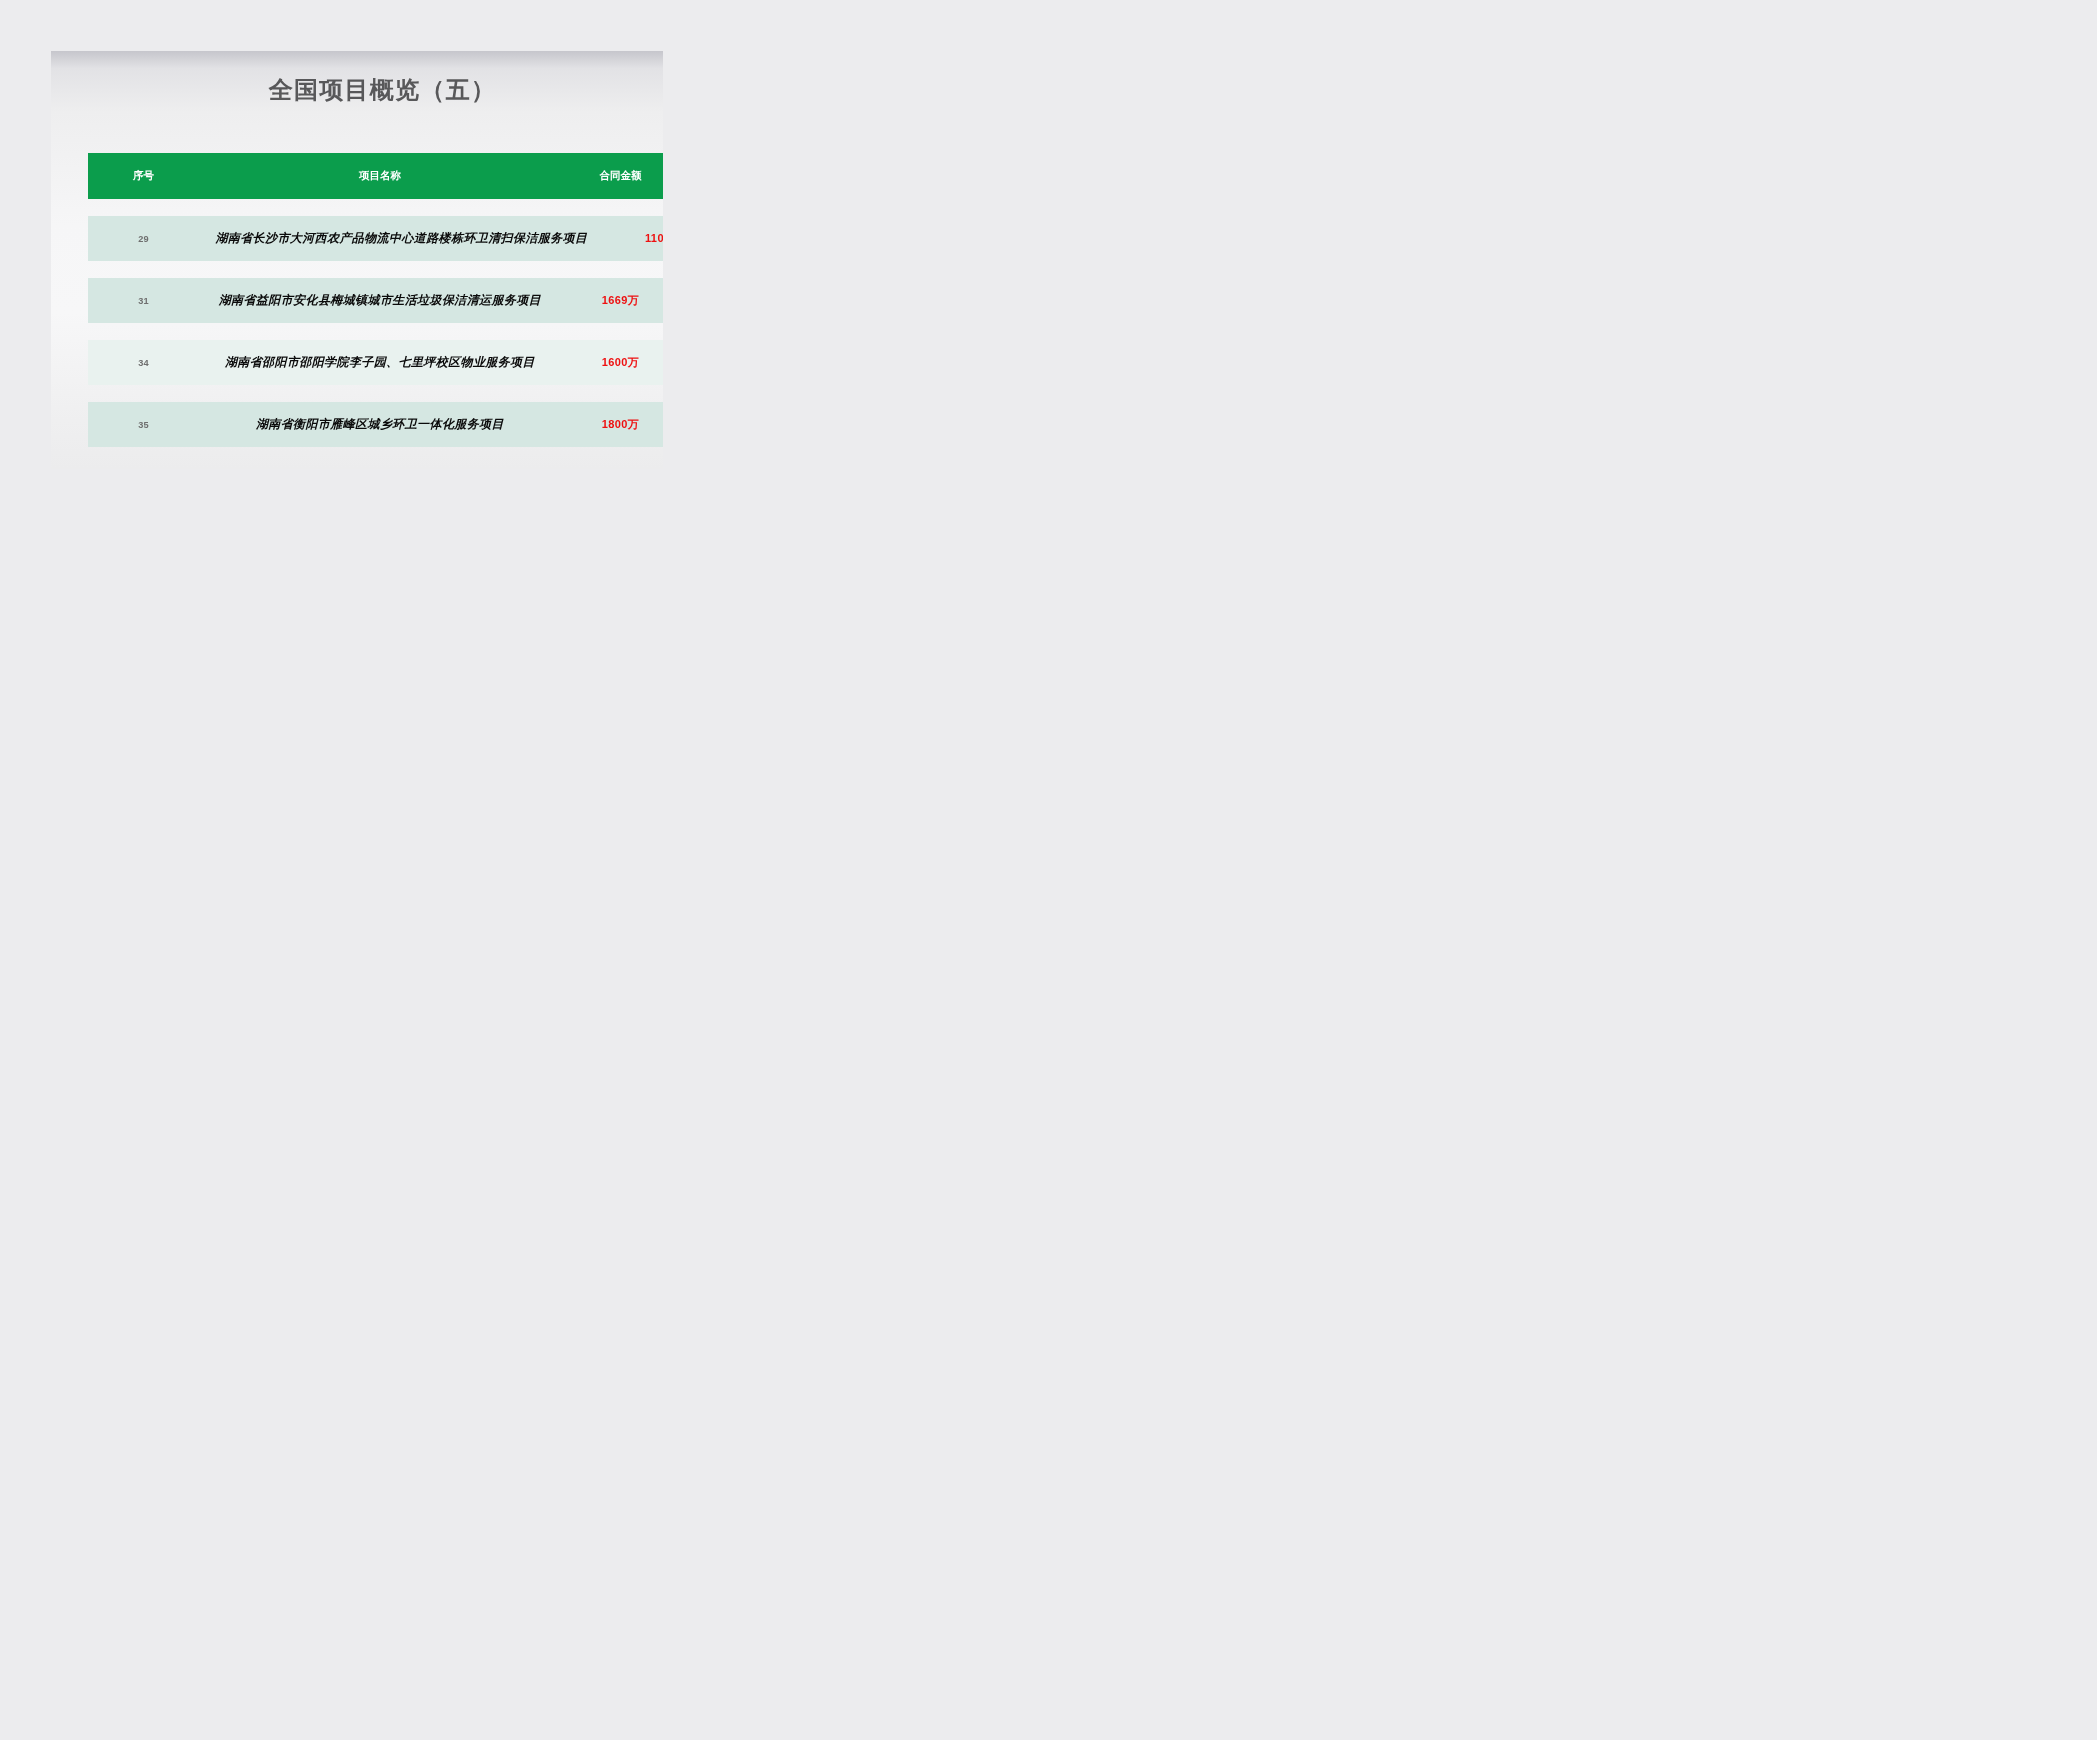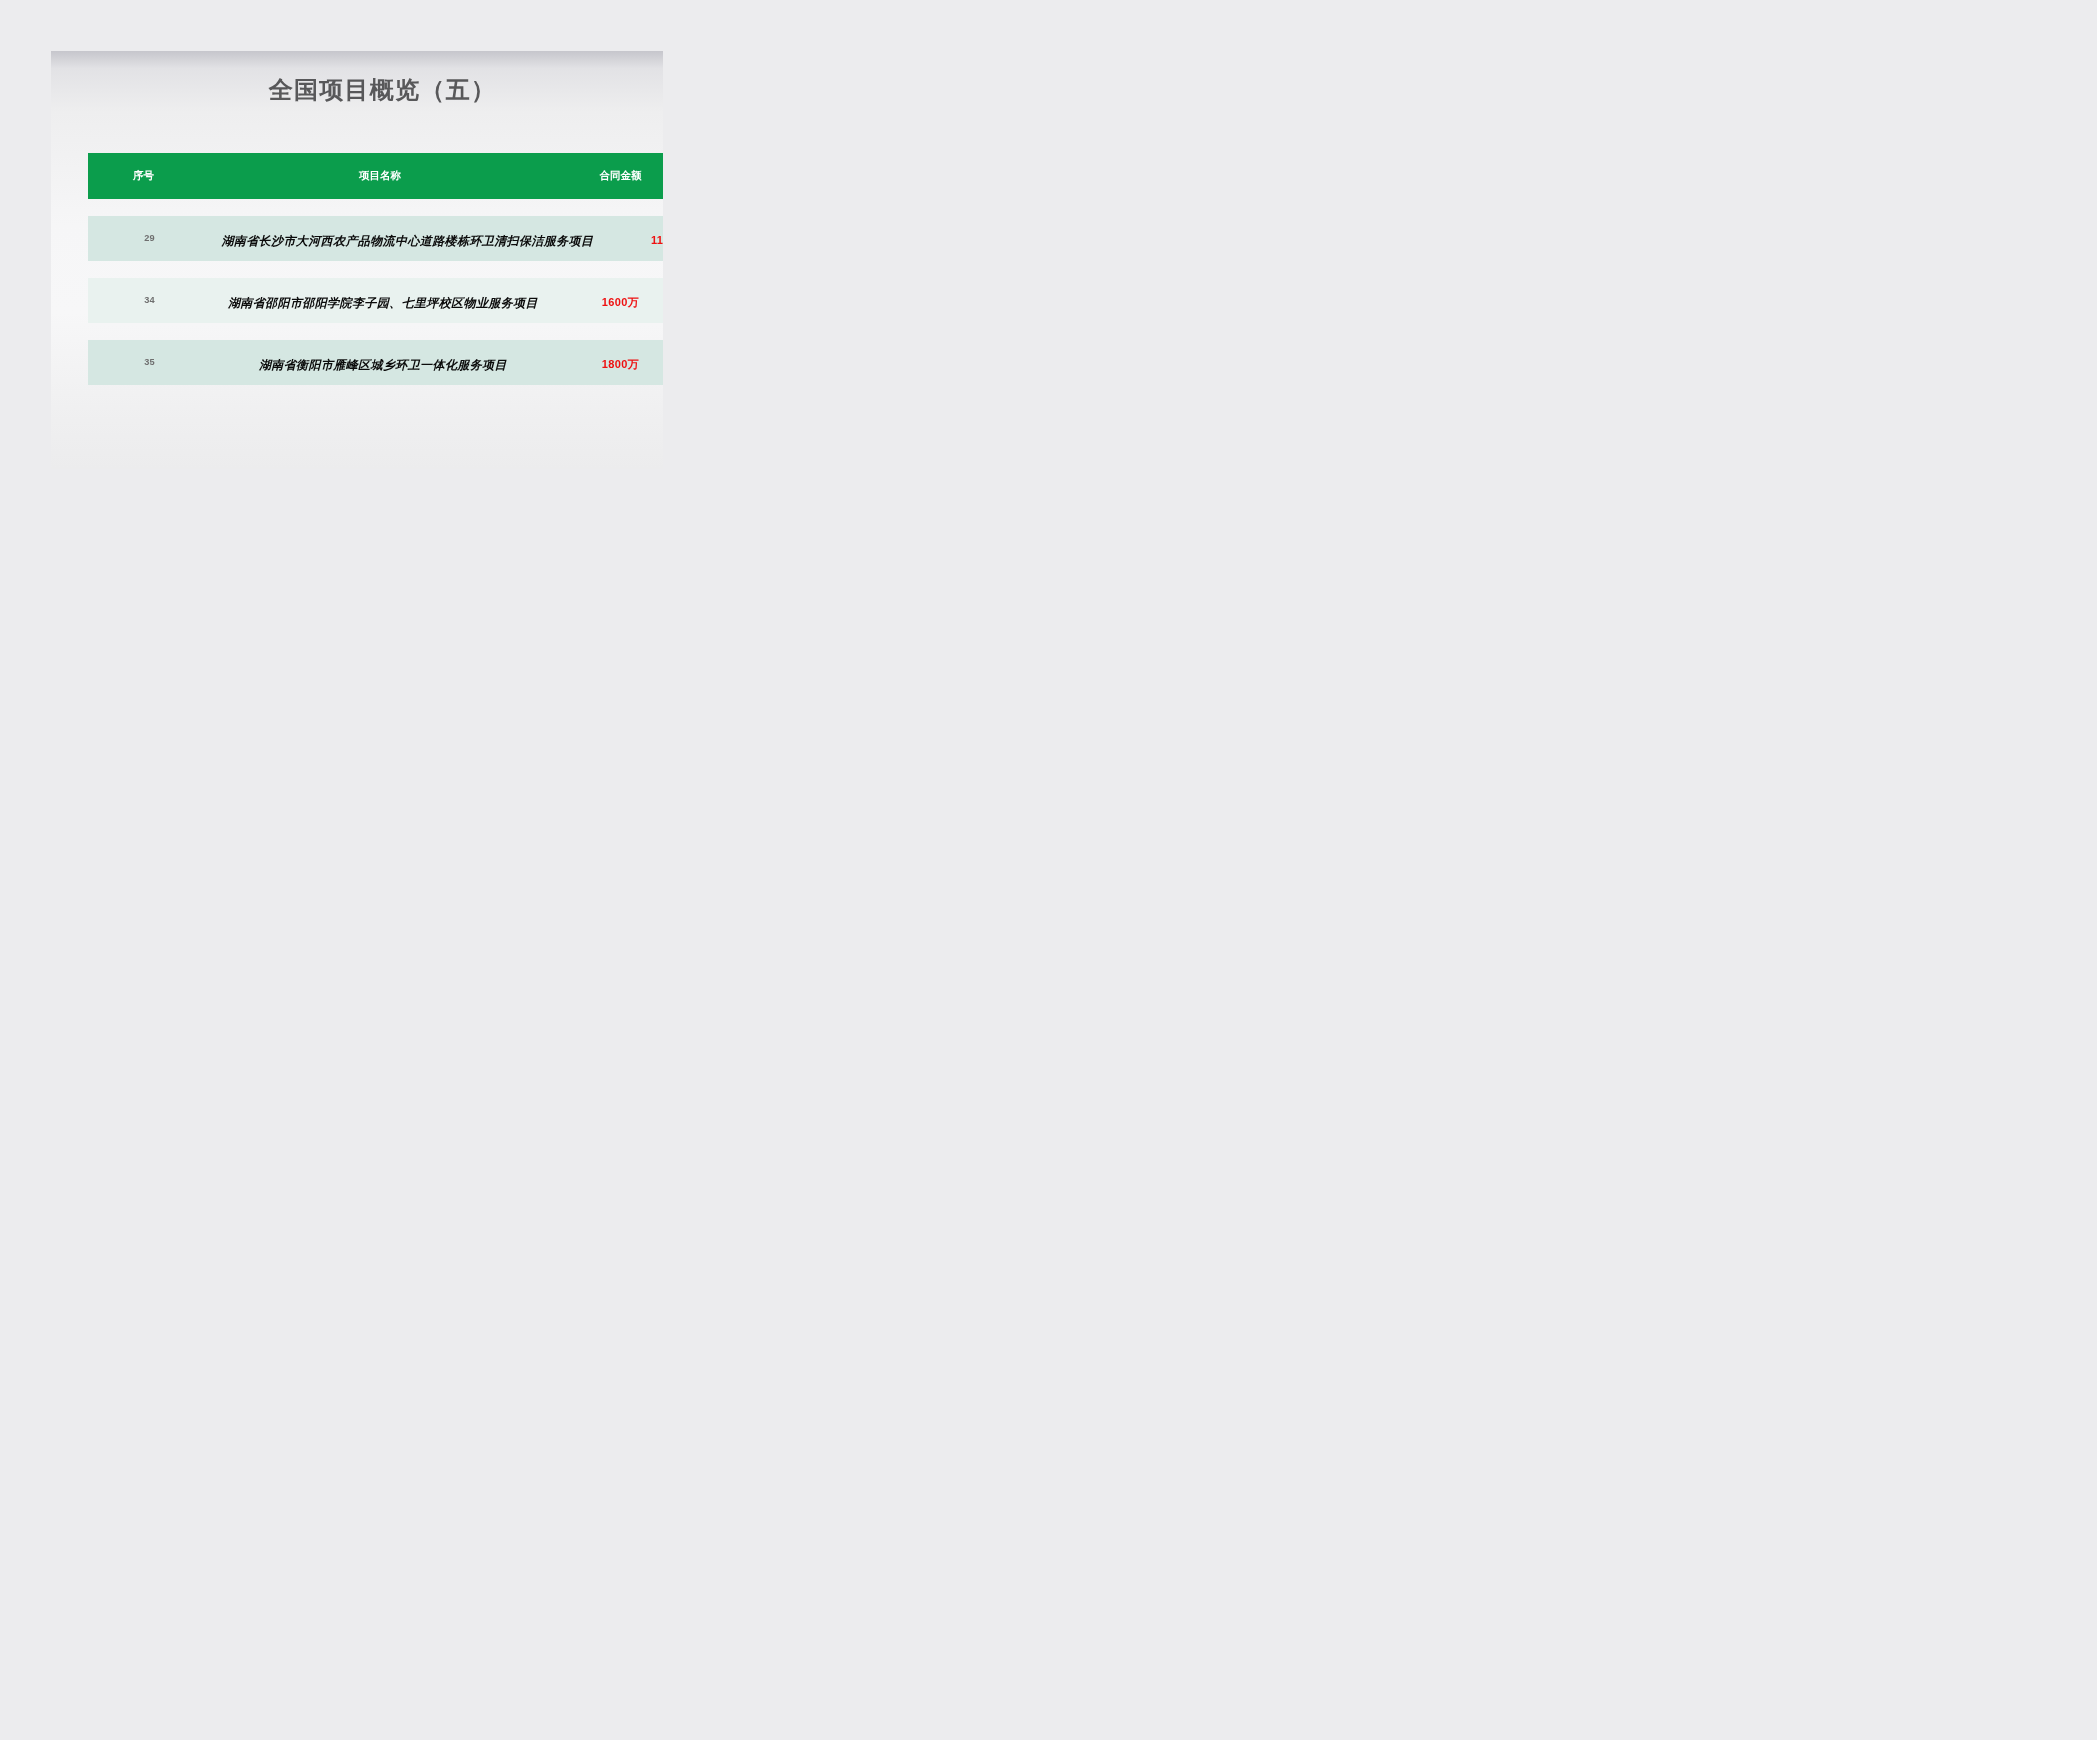--- a/index.html
+++ b/index.html
@@ -27,21 +27,21 @@
   }
   .table{
     position:absolute;left:3.4px;top:68px;width:625px;
   }
   .thead{
     display:flex;align-items:center;height:46px;
     background:var(--header-bg);color:var(--header-text);
     font-size:10.5px;font-weight:700;
   }
   .row{
-    display:flex;align-items:flex-start;height:45px;padding-left:6px;
+    display:flex;align-items:center;height:45px;
   }
   .row.dark{background:var(--row-dark);}
   .row.light{background:var(--row-light);}
   .col-no{width:76px;text-align:center;flex:0 0 auto;}
   .col-name{flex:1 1 auto;text-align:center;}
   .col-amt{width:84px;text-align:center;flex:0 0 auto;}
   .cell-no{font-size:9.2px;font-weight:700;color:var(--index-text);}
   .cell-name{
     font-size:12px;font-weight:800;color:var(--name-text);
     letter-spacing:0.4px;white-space:nowrap;font-style:italic;
@@ -66,20 +66,25 @@
       <div class="col-amt">合同金额</div>
     </div>
 
     <div class="row dark">
       <div class="col-no cell-no">29</div>
       <div class="col-name cell-name">湖南省长沙市大河西农产品物流中心道路楼栋环卫清扫保洁服务项目</div>
       <div class="col-amt cell-amt">1100万</div>
     </div>
 
 
+    <div class="row dark">
+      <div class="col-no cell-no">31</div>
+      <div class="col-name cell-name">湖南省益阳市安化县梅城镇城市生活垃圾保洁清运服务项目</div>
+      <div class="col-amt cell-amt">1669万</div>
+    </div>
 
 
 
     <div class="row light">
       <div class="col-no cell-no">34</div>
       <div class="col-name cell-name">湖南省邵阳市邵阳学院李子园、七里坪校区物业服务项目</div>
       <div class="col-amt cell-amt">1600万</div>
     </div>
 
     <div class="row dark">

